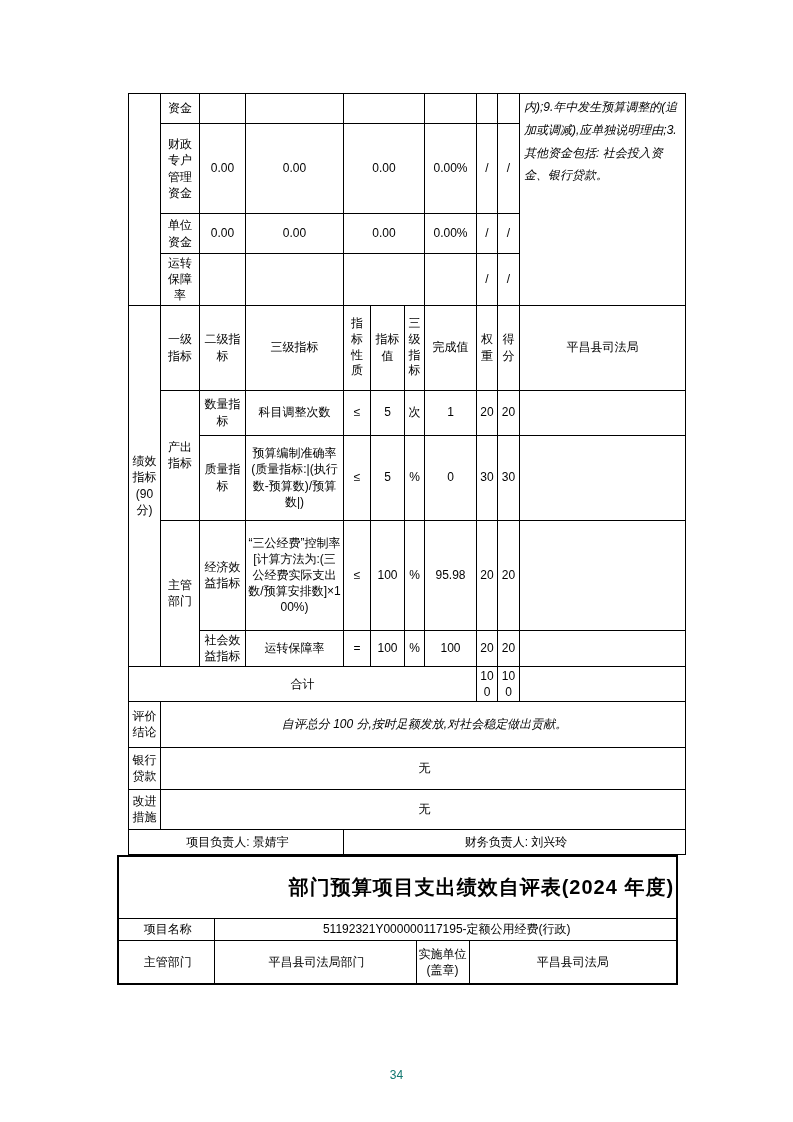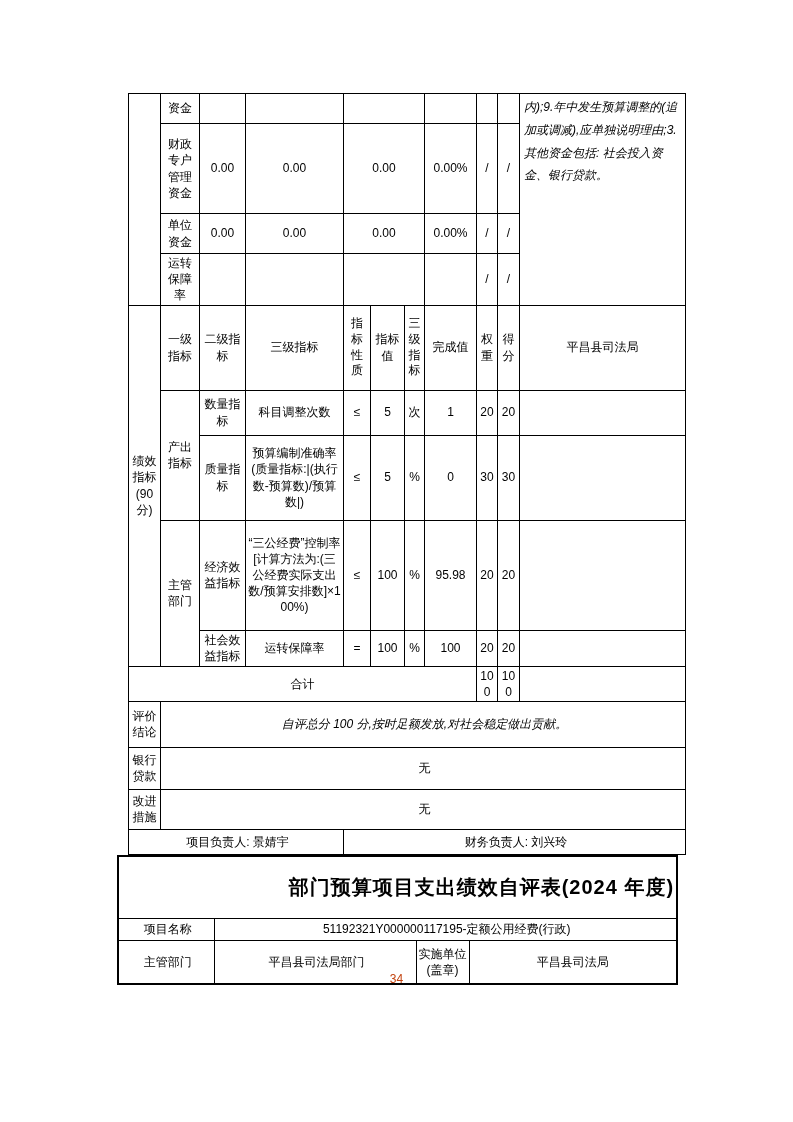--- a/index.html
+++ b/index.html
@@ -18,22 +18,22 @@
   .note-cell{
     text-align:left;vertical-align:top;font-style:italic;
     line-height:1.9;padding:2px 4px;
   }
   .left{text-align:center;padding-left:5px;}
   .prewrap{white-space:pre-line;}
   .italic{font-style:italic;}
   .vwrap{display:inline-block;width:1.05em;line-height:1.3;}
   .title-cell{font-weight:bold;font-size:20px;letter-spacing:1px;text-align:right;}
   #page-number{
-    position:absolute;top:972px;left:0;width:100%;
-    text-align:center;font-size:12px;color:#c2410c;
+    position:absolute;top:1068px;left:0;width:100%;
+    text-align:center;font-size:12px;color:#0f766e;
   }
 </style>
 </head>
 <body>
 
 <table id="table1">
   <colgroup>
     <col style="width:32px">
       <col style="width:39px">
       <col style="width:46px">

